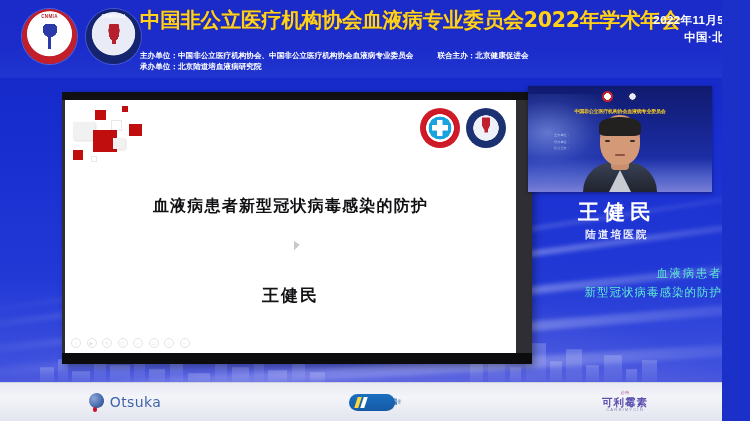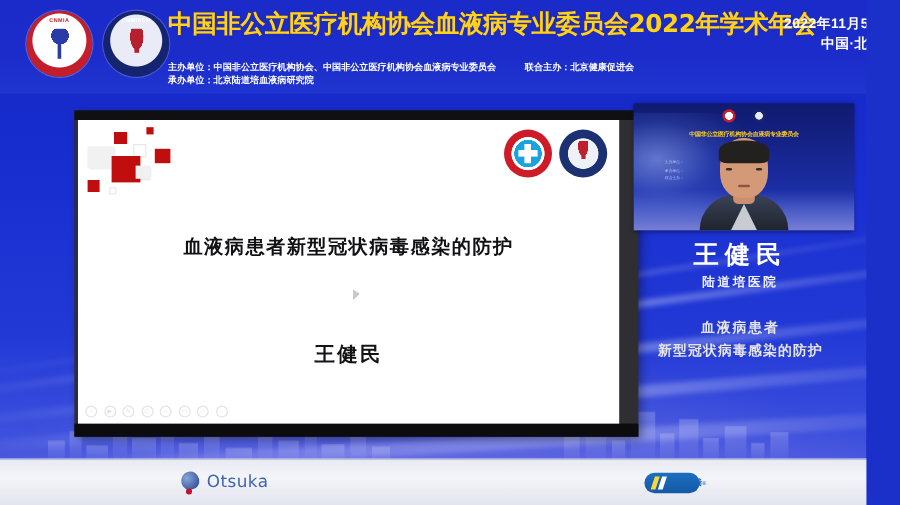--- a/index.html
+++ b/index.html
@@ -262,22 +262,22 @@
   .sp-name {
     position:absolute; left:0; right:0; top:120px; text-align:center;
     font-size:21px; font-weight:900; color:#ffffff; letter-spacing:5px;
     font-family:"DejaVu Sans","Liberation Sans",sans-serif;
   }
   .sp-org {
     position:absolute; left:0; right:0; top:150px; text-align:center;
     font-size:10.5px; font-weight:700; color:#eef0ff; letter-spacing:2.2px;
   }
   .sp-topic {
-    position:absolute; left:0; right:0; top:186px; text-align:center;
-    color:#e5e5e5; font-weight:700;
+    position:absolute; left:0; right:0; top:186px; text-align:right;
+    color:#5eead4; font-weight:400;
     font-family:"DejaVu Sans","Liberation Sans",sans-serif;
   }
   .sp-topic .t1 { font-size:11.5px; letter-spacing:1.6px; line-height:1.65; }
   .sp-topic .t2 { font-size:11.5px; letter-spacing:1.0px; line-height:1.65; }
 
   
   .sponsors {
     position:absolute; left:0; bottom:0; width:750px; height:39px;
     background:linear-gradient(180deg,#e8eaf2 0%,#f4f5f9 38%,#e2e4ee 100%);
     border-top:1px solid #cfd3e2;
@@ -500,15 +500,22 @@
     </div>
 
     <div class="sp-slot">
       <div class="logo-hengrui">
         <div class="hr-oval"></div>
         <div class="hr-cn">恒瑞</div>
         <span class="hr-tm">®</span>
       </div>
     </div>
 
+    <div class="sp-slot">
+      <div class="logo-carri">
+        <div class="tiny">必特</div>
+        <div class="cn">可利霉素</div>
+        <div class="en">CARRIMYCIN</div>
+      </div>
+    </div>
   </div>
 
 </div>
 
 </body></html>

